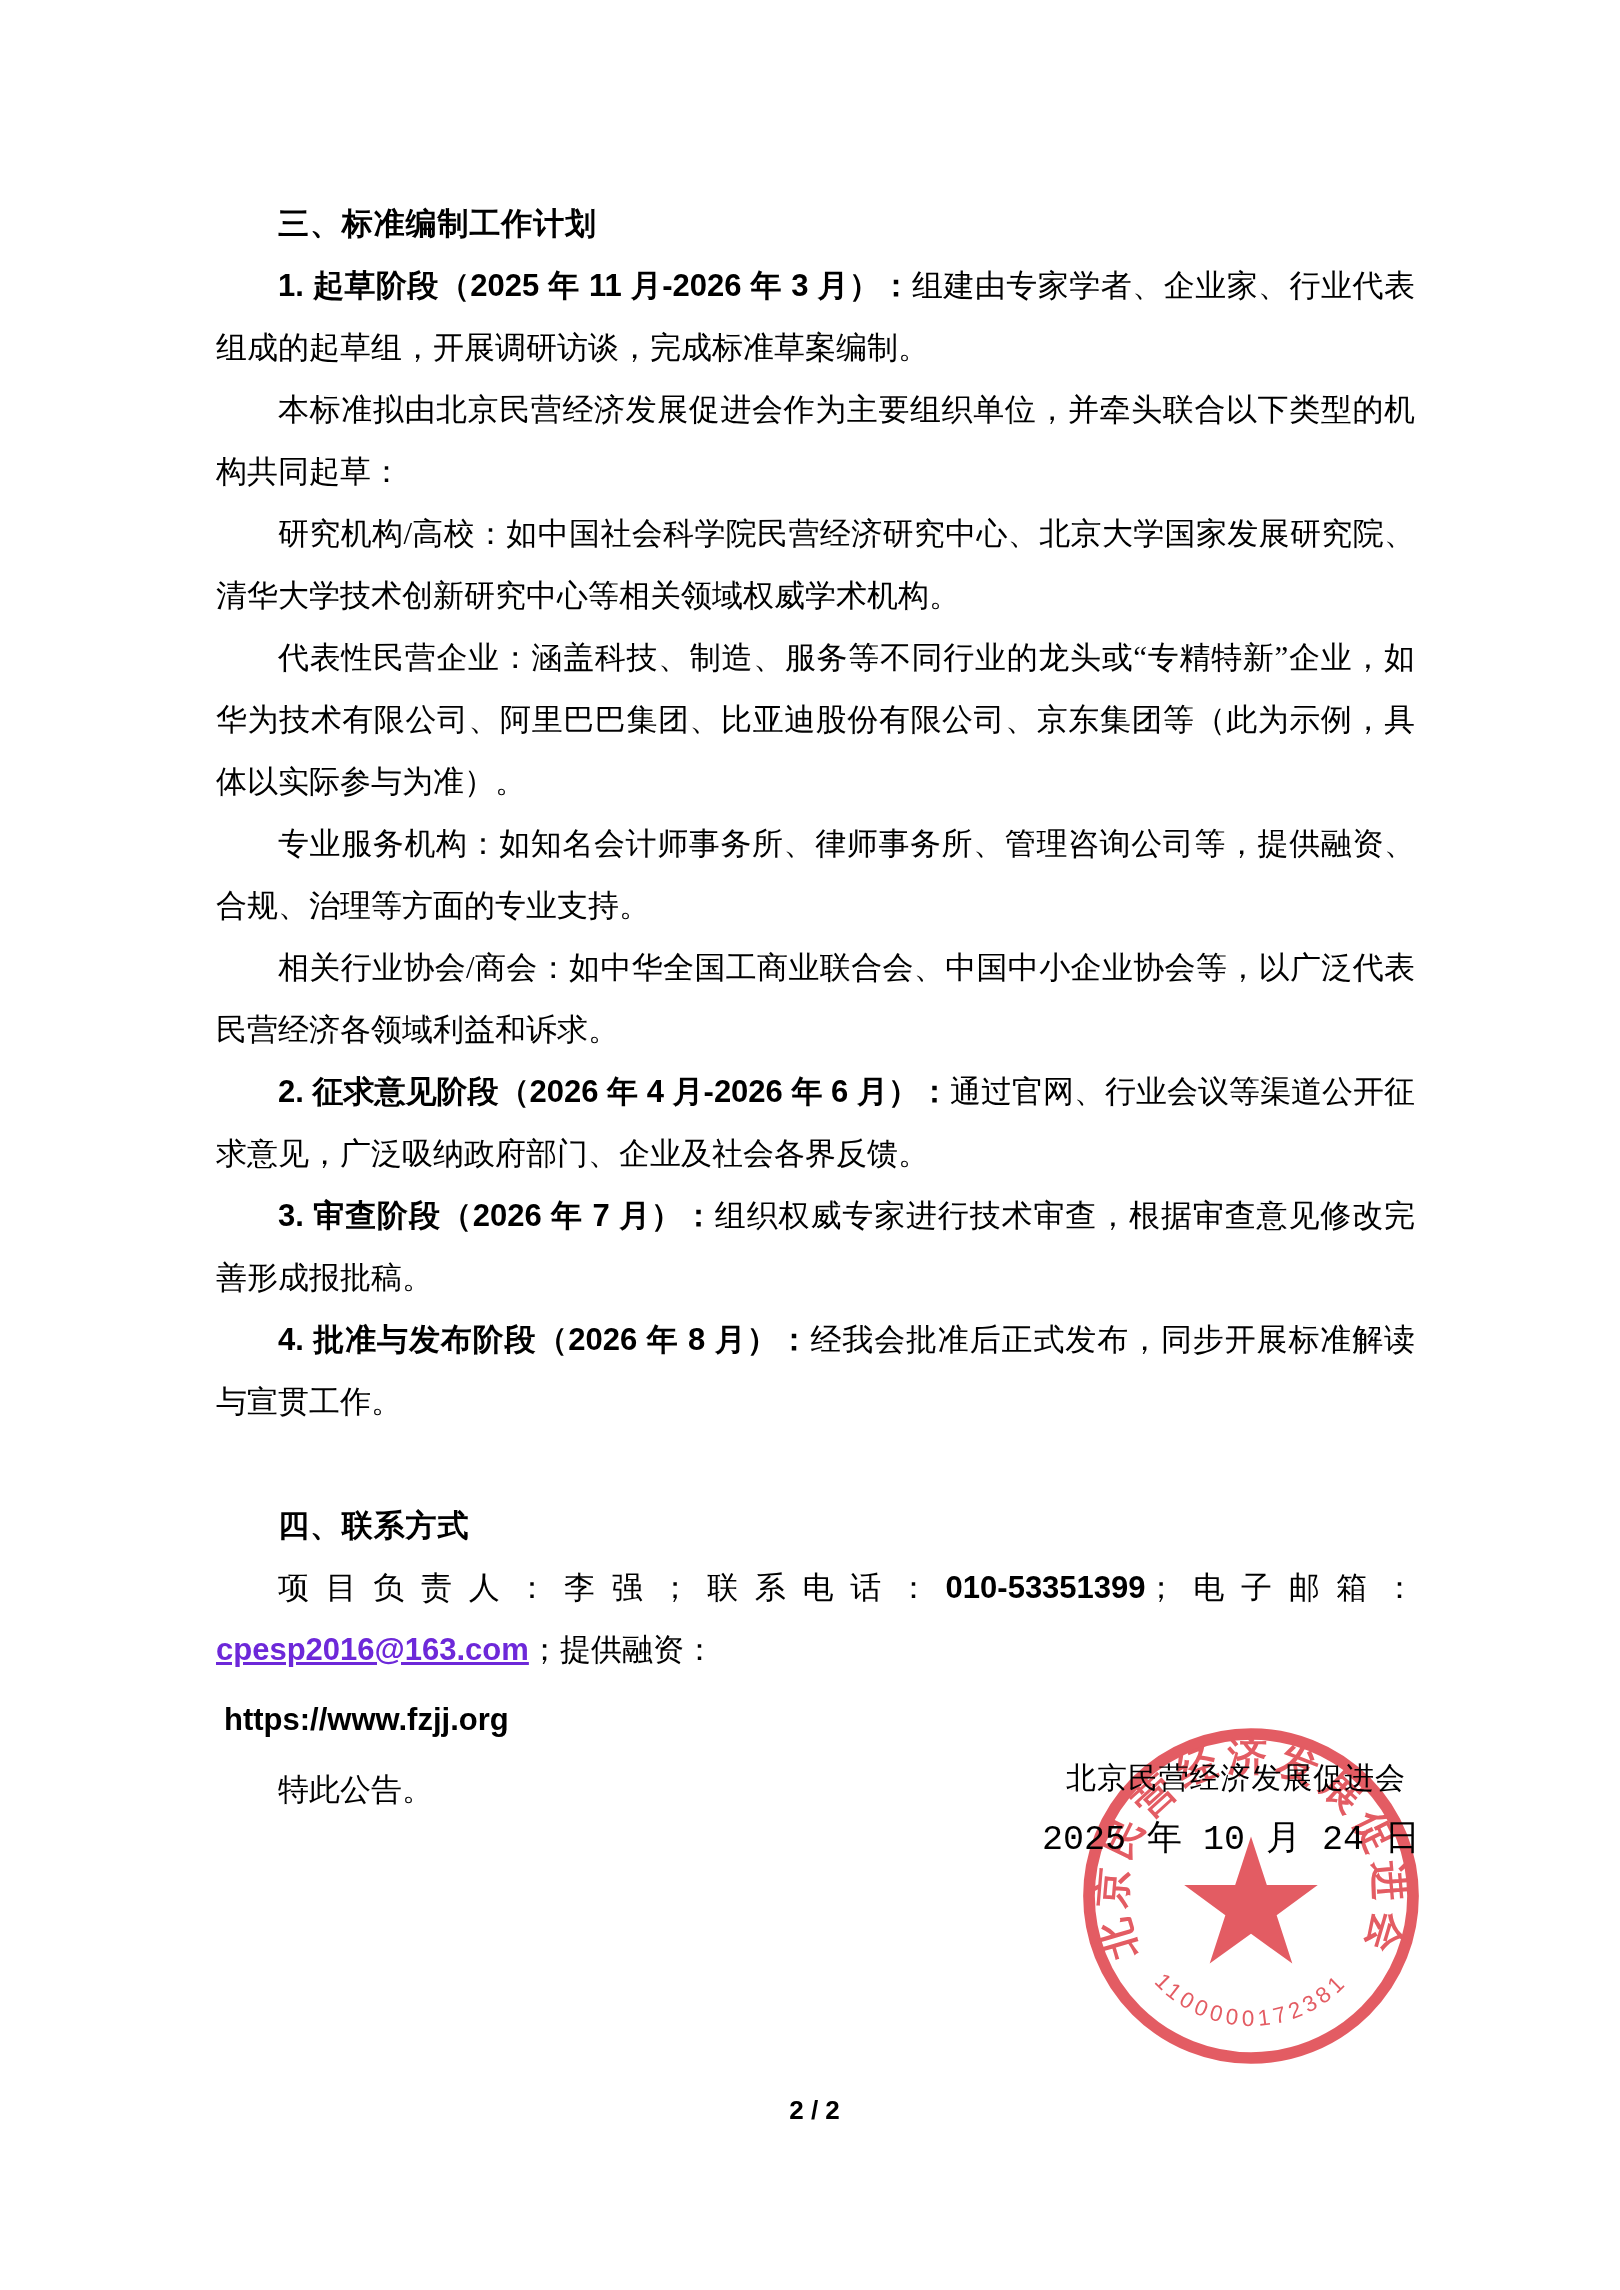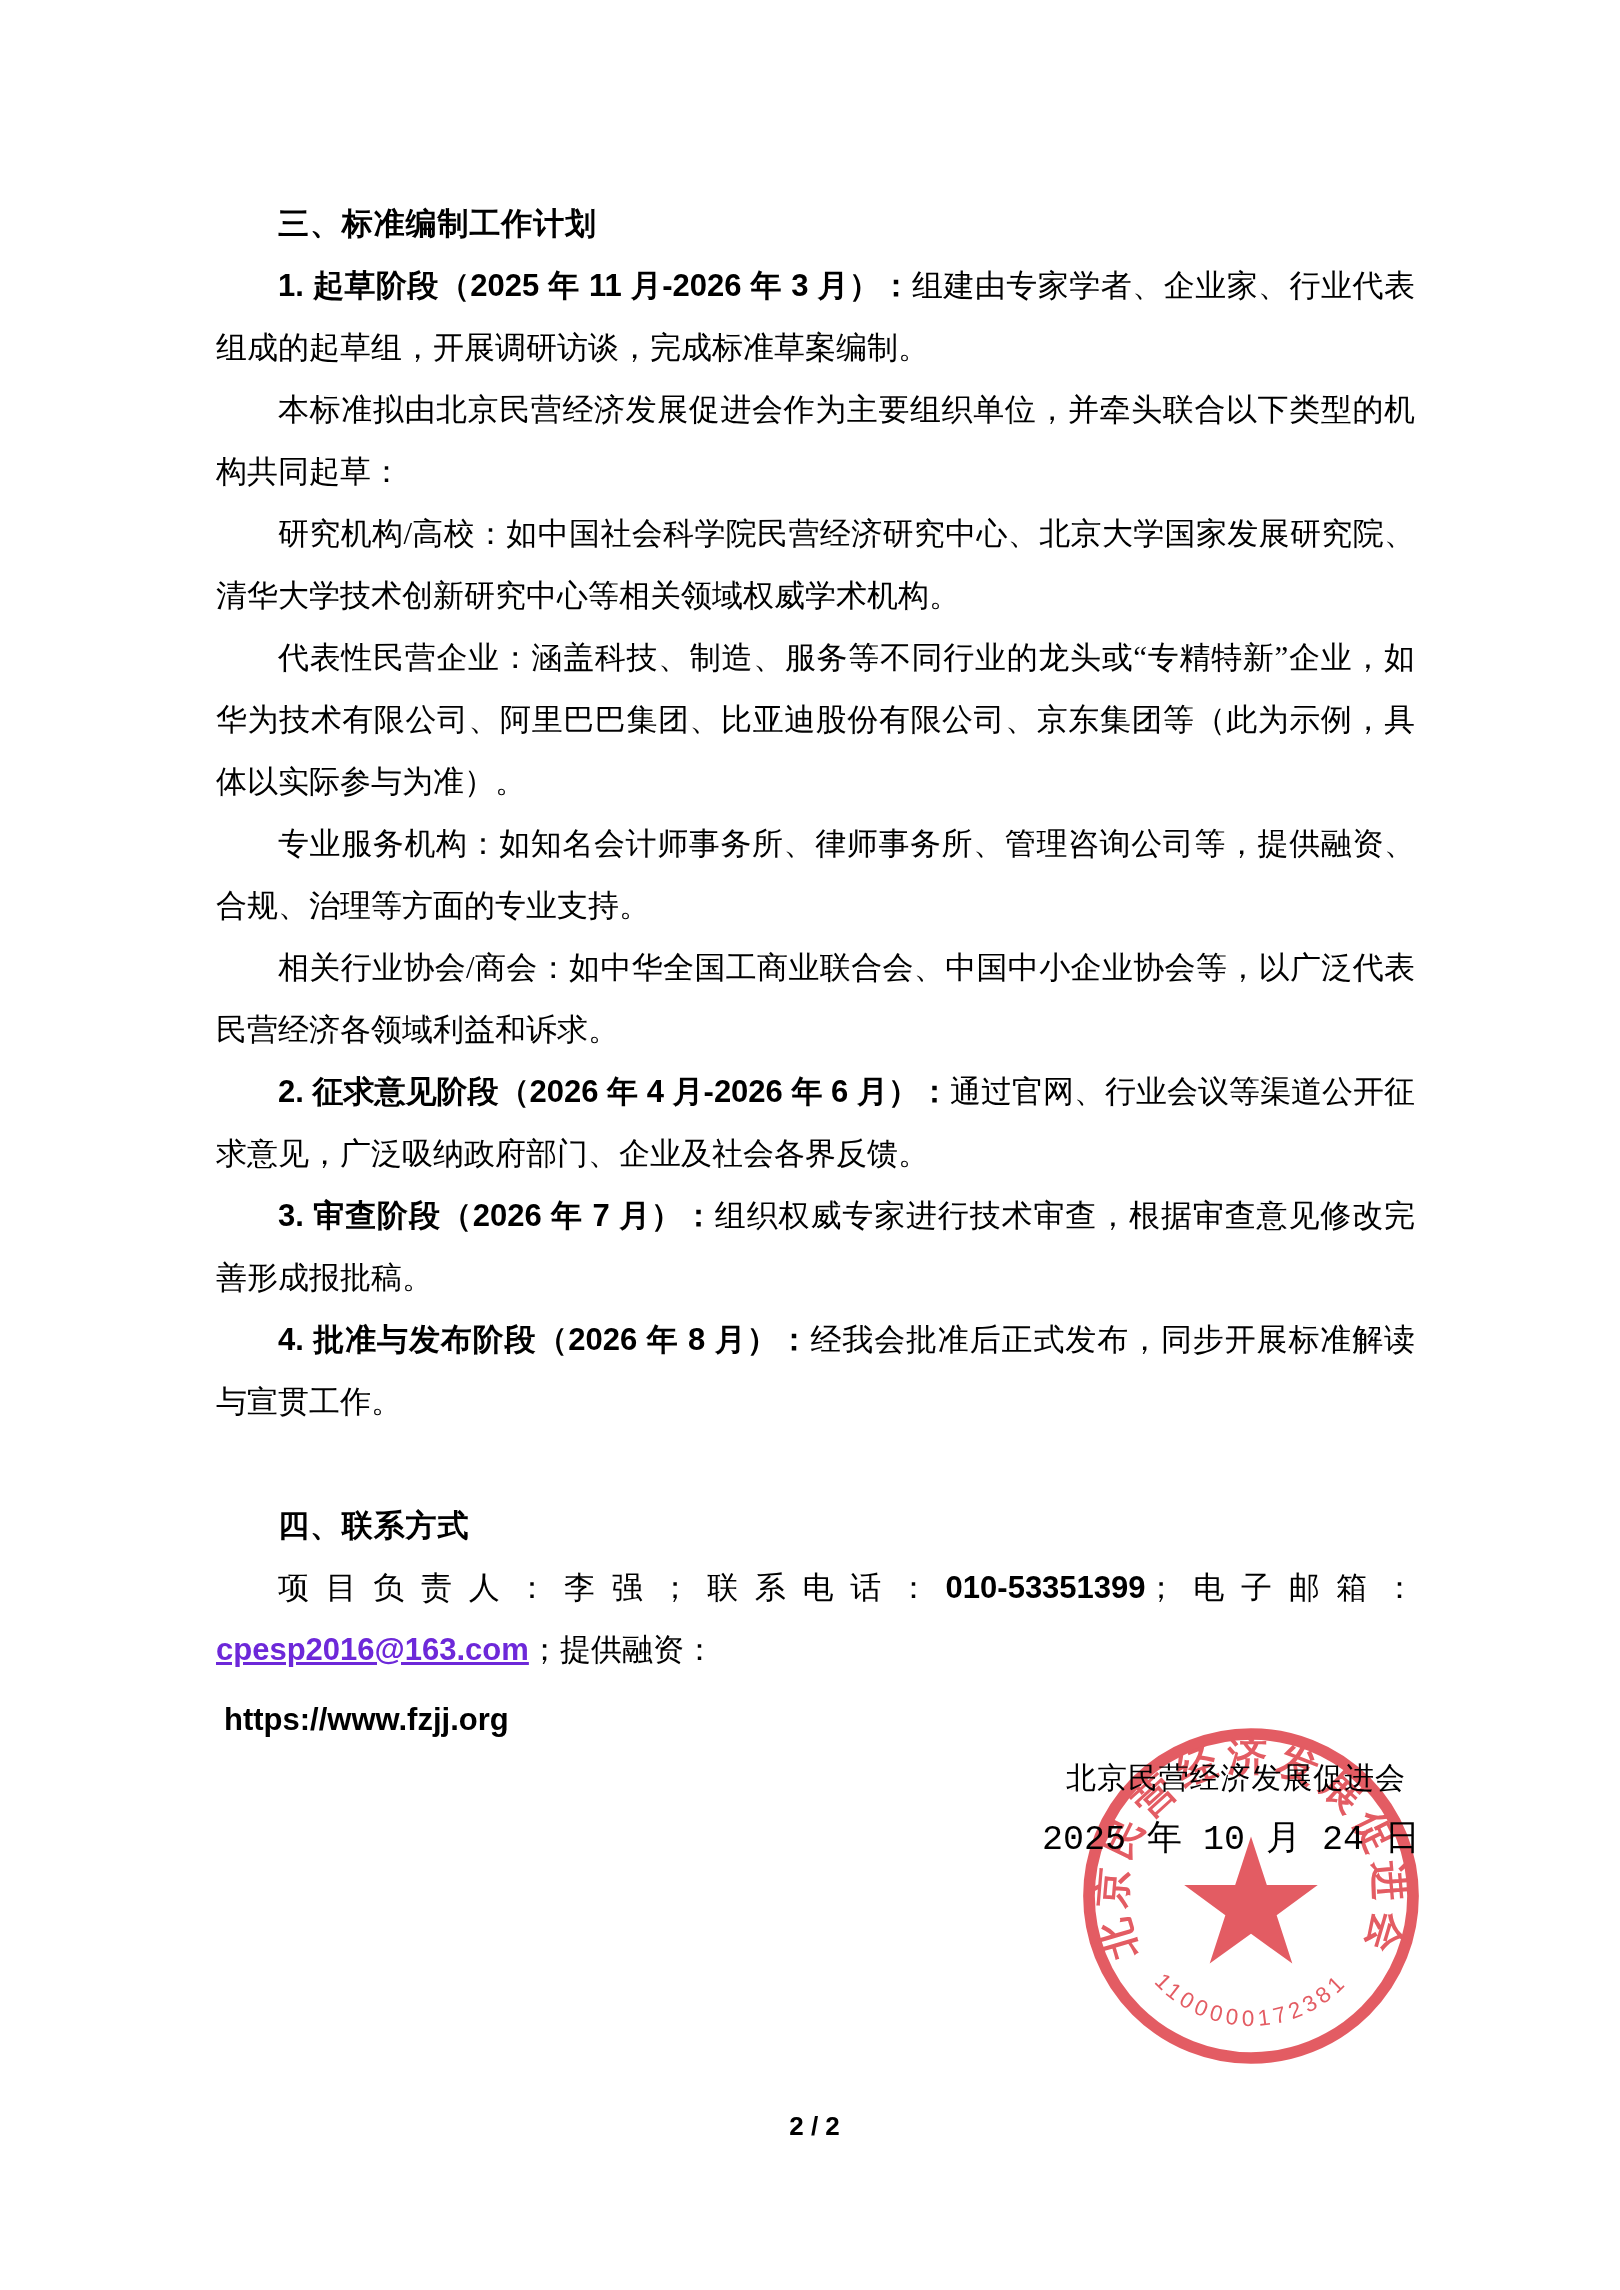--- a/index.html
+++ b/index.html
@@ -39,21 +39,21 @@
     position:absolute;top:1822px;right:200px;
     font-size:35px;line-height:36px;font-family:Liberation Mono, monospace;
   }
   .seal{
     position:absolute;left:1071px;top:1716px;width:360px;height:360px;
     opacity:0.88;pointer-events:none;
   }
   .footer{
     position:absolute;left:216px;top:2095px;width:1197px;text-align:center;
     font-family:"Liberation Sans","DejaVu Sans",sans-serif;
-    font-weight:700;font-size:26px;margin-top:16px;
+    font-weight:700;font-size:26px;
   }
 </style>
 </head>
 <body>
 
 <div class="page">
 
   <div class="flow">
 
     <div class="sec-heading">三、标准编制工作计划</div>
@@ -75,20 +75,21 @@
     <p class="body-par"><span class="lead">3. 审查阶段（2026 年 7 月）：</span><span>组织权威专家进行技术审查，根据审查意见修改完善形成报批稿。</span></p>
 
     <p class="body-par"><span class="lead">4. 批准与发布阶段（2026 年 8 月）：</span><span>经我会批准后正式发布，同步开展标准解读与宣贯工作。</span></p>
 
     <div class="sec-heading gap">四、联系方式</div>
 
     <p class="body-par"><span>项目负责人：李强；联系电话：</span><span class="num">010-53351399</span><span>；电子邮箱：</span><a class="email-link" href="#" style="color:#6d28d9">cpesp2016@163.com</a><span>；提供融资：</span></p>
 
     <p class="website-line">https://www.fzjj.org</p>
 
+    <p class="closing">特此公告。</p>
 
   </div>
 
   <svg class="seal" viewBox="-200 -200 400 400" xmlns="http://www.w3.org/2000/svg">
     <circle cx="0" cy="0" r="180" fill="none" stroke="#E0464E" stroke-width="13"></circle>
     <polygon fill="#E0464E" points="0,-66 17.6,-12.3 74.2,-12.1 28.5,21.3 45.9,75.1 0,42 -45.9,75.1 -28.5,21.3 -74.2,-12.1 -17.6,-12.3"></polygon>
     <path id="seal-top-arc" d="M -131.6 47.9 A 140 140 0 1 1 131.6 47.9" fill="none"></path>
     <path id="seal-bottom-arc" d="M -114 89 A 145 145 0 0 0 114 89" fill="none"></path>
     <text fill="#E0464E" font-size="44" letter-spacing="8" font-family="Liberation Serif, DejaVu Serif, serif" font-weight="700">
       <textPath href="#seal-top-arc" startOffset="50%" text-anchor="middle">北京民营经济发展促进会</textPath>

